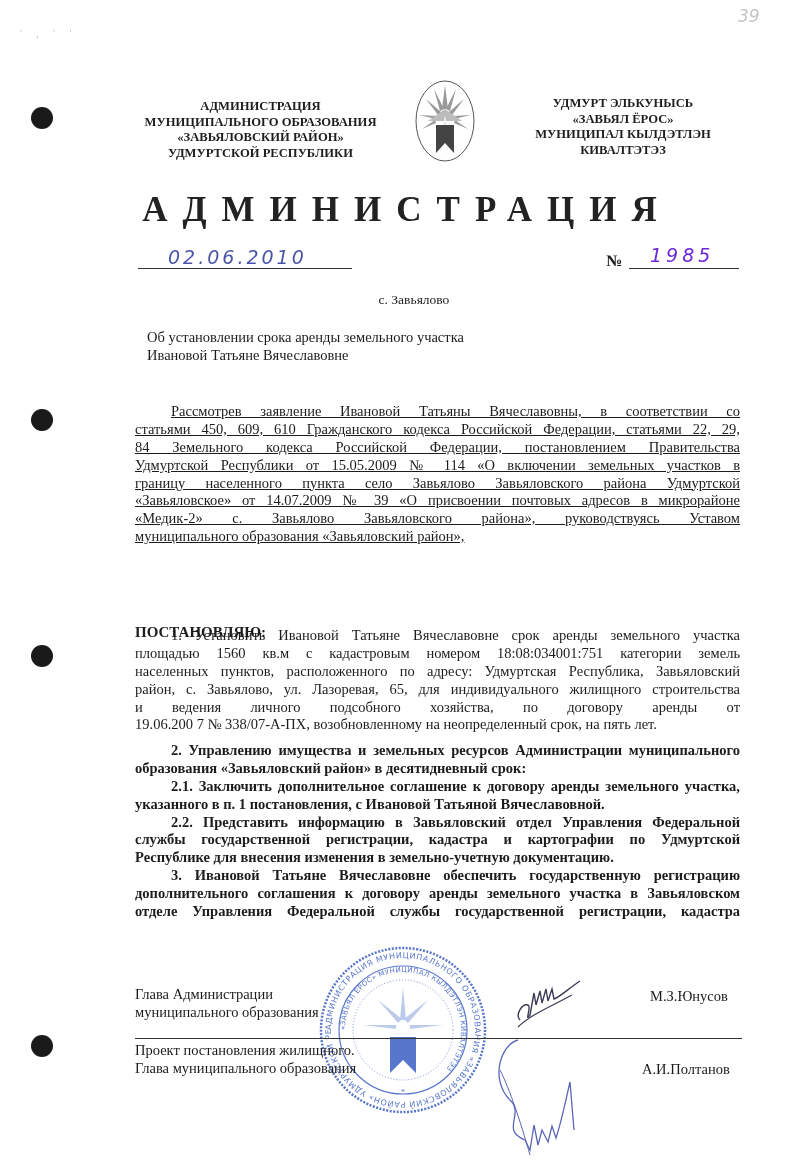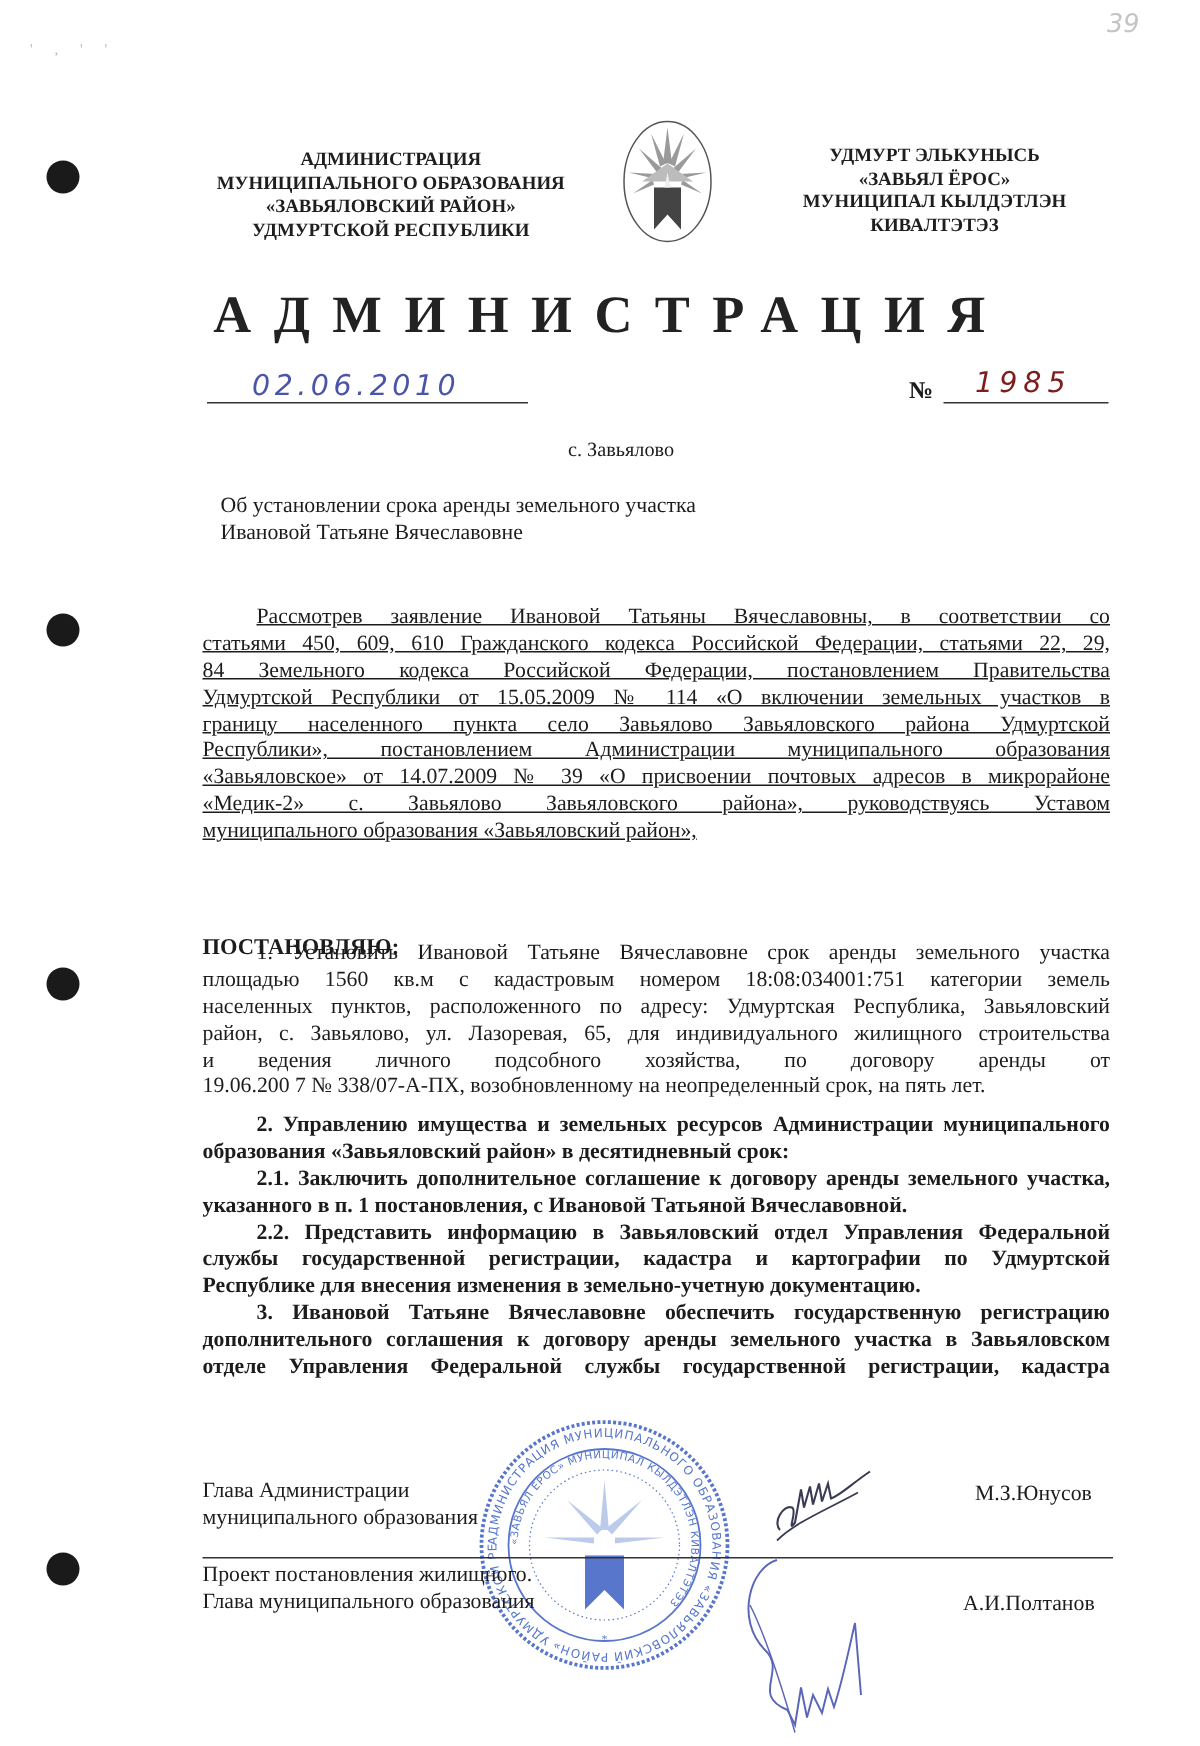--- a/index.html
+++ b/index.html
@@ -18,21 +18,21 @@
   .hdr-right { left: 528px; top: 96px; width: 190px; }
 
   .emblem { left: 414px; top: 79px; width: 62px; height: 84px; }
 
   .title { left: 0; width: 800px; top: 190px; text-align: center; font-size: 35px; font-weight: bold; letter-spacing: 15px; color: #222; padding-left: 14px; box-sizing: border-box; }
 
   .date-line { left: 138px; top: 268px; width: 214px; border-bottom: 1px solid #333; height: 0; }
   .date-val { left: 168px; top: 246px; font-family: "DejaVu Sans", sans-serif; font-size: 19px; color: #4a55a8; letter-spacing: 3px; font-style: italic; }
   .num-sign { left: 606px; top: 252px; font-weight: bold; font-size: 16px; }
   .num-line { left: 629px; top: 268px; width: 110px; border-bottom: 1px solid #333; height: 0; }
-  .num-val { left: 650px; top: 244px; font-family: "DejaVu Sans", sans-serif; font-size: 19px; color: #7f1d1d; letter-spacing: 4px; font-style: italic; }
+  .num-val { left: 650px; top: 244px; font-family: "DejaVu Sans", sans-serif; font-size: 19px; color: #6d28d9; letter-spacing: 4px; font-style: italic; }
 
   .village { left: 0; width: 800px; text-align: center; top: 292px; font-weight: normal; font-size: 13.5px; padding-left: 28px; box-sizing: border-box; }
 
   .subject { left: 147px; top: 328px; font-size: 14.5px; line-height: 18px; }
 
   .para { position: absolute; left: 135px; width: 605px; font-size: 14.5px; line-height: 17.9px; text-align: justify; }
   .para .line { display: block; text-align: justify; text-align-last: justify; white-space: nowrap; height: 17.9px; }
   .para .line.last { text-align-last: left; }
   .indent { padding-left: 36px; }
 
@@ -109,21 +109,20 @@
   <div>Об установлении  срока аренды земельного участка</div>
   <div>Ивановой Татьяне Вячеславовне</div>
 </div>
 
 <div class="para p-intro">
   <span class="line indent">Рассмотрев  заявление  Ивановой Татьяны Вячеславовны, в соответствии со</span>
   <span class="line">статьями 450, 609, 610 Гражданского кодекса Российской Федерации, статьями 22, 29,</span>
   <span class="line">84 Земельного кодекса Российской Федерации, постановлением Правительства</span>
   <span class="line">Удмуртской Республики  от 15.05.2009 № 114 «О включении земельных участков в</span>
   <span class="line">границу населенного пункта село Завьялово Завьяловского района Удмуртской</span>
-  <span class="line">Республики», постановлением Администрации муниципального образования</span>
   <span class="line">«Завьяловское» от 14.07.2009 № 39 «О присвоении почтовых адресов в микрорайоне</span>
   <span class="line">«Медик-2» с. Завьялово Завьяловского района», руководствуясь Уставом</span>
   <span class="line last">муниципального образования «Завьяловский район»,</span>
 </div>
 
 <div class="abs decree">ПОСТАНОВЛЯЮ:</div>
 
 <div class="para p-1">
   <span class="line indent">1. Установить Ивановой Татьяне Вячеславовне  срок аренды земельного участка</span>
   <span class="line">площадью 1560 кв.м с кадастровым номером 18:08:034001:751 категории земель</span>

